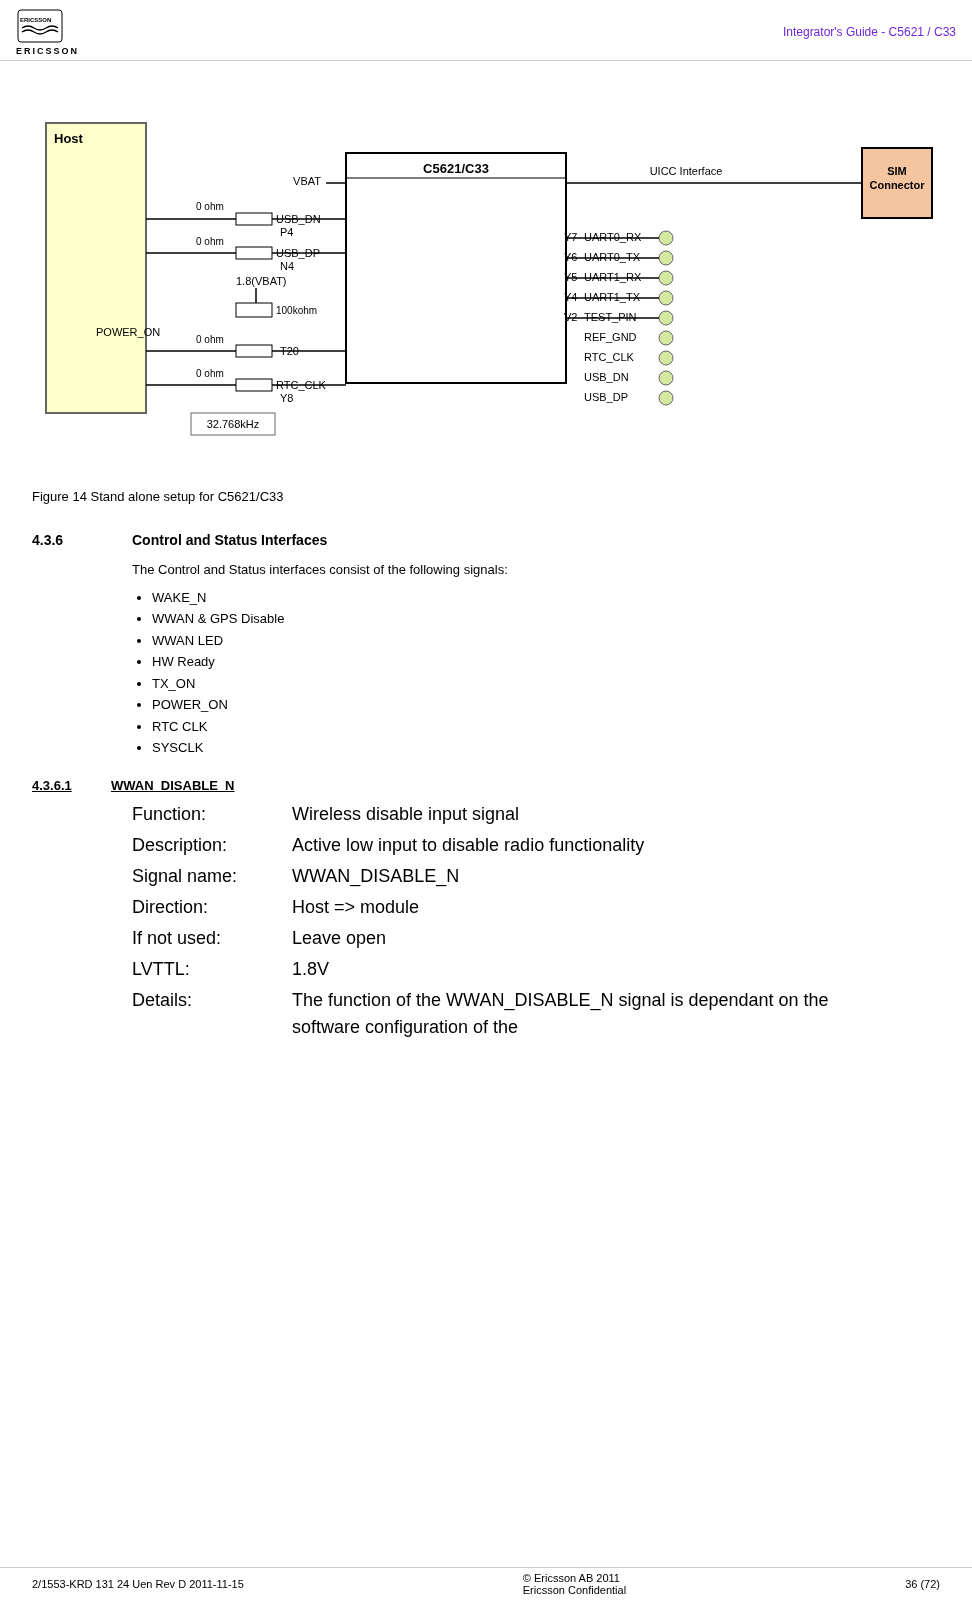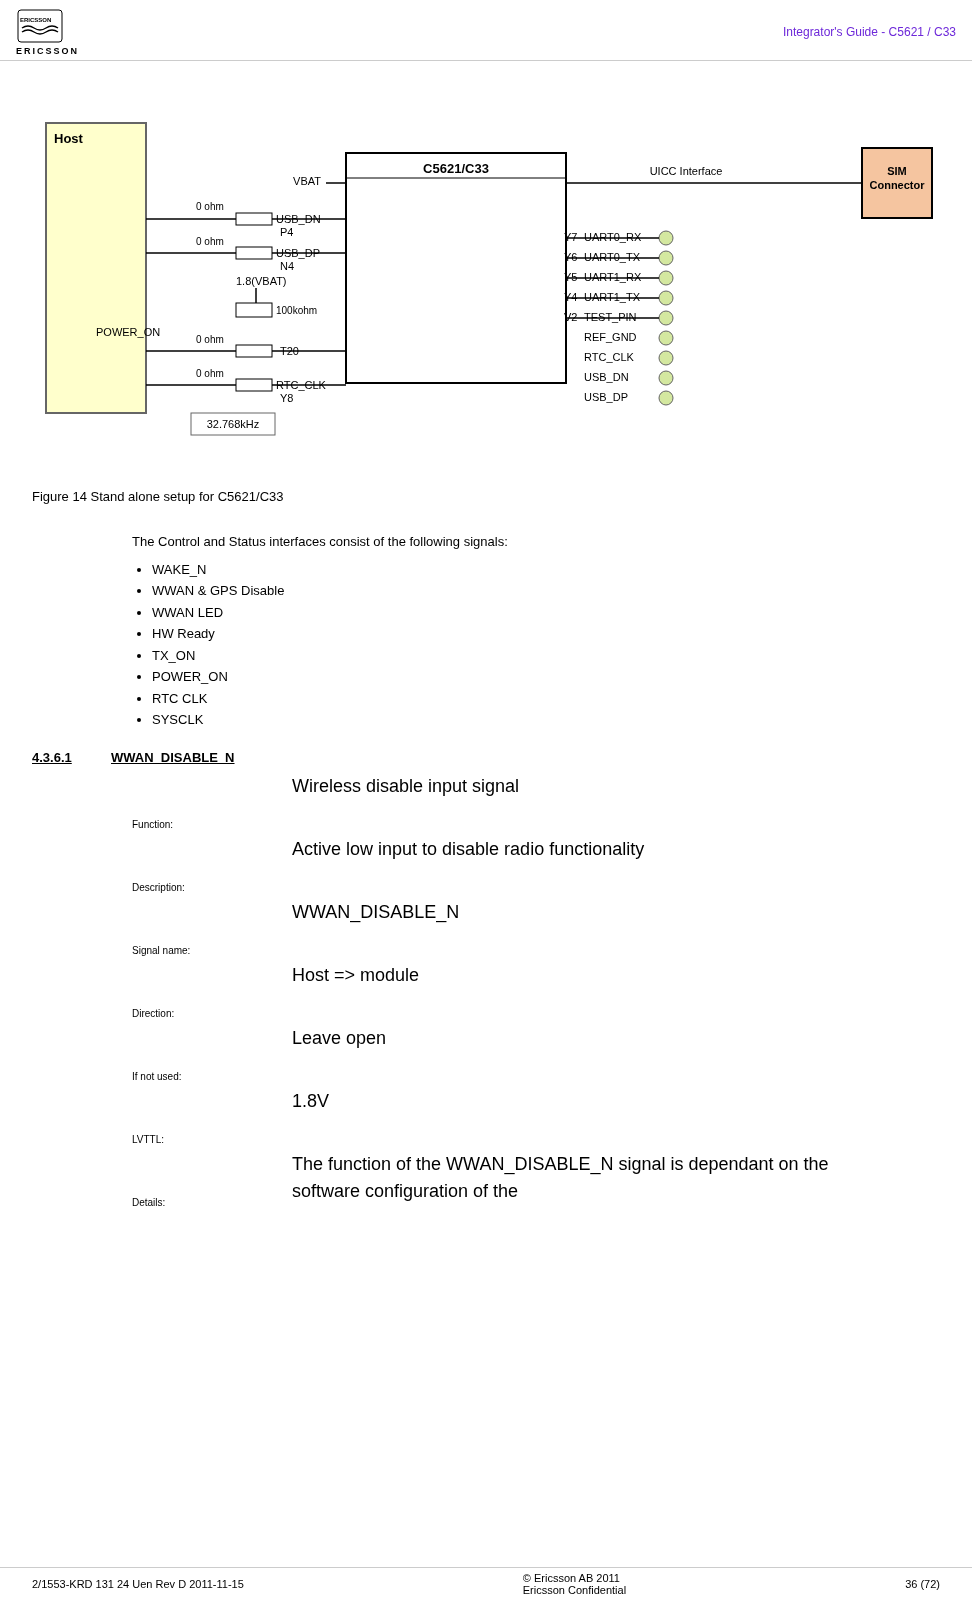--- a/index.html
+++ b/index.html
@@ -130,22 +130,21 @@
       width: 740px;
     }
     .def-row {
       display: flex;
       margin: 4px 0;
       font-size: 13px;
       line-height: 1.5;
     }
     .def-label {
       min-width: 160px;
-      font-size: 10px;
-      margin-top: 44px;
+      font-size: 18px;
     }
     .def-value {
       font-size: 18px;
       flex: 1;
     }
 
     
     .page-footer {
       position: absolute;
       bottom: 10px;
@@ -283,20 +282,24 @@
       <circle cx="630" cy="285" r="7" fill="#d4e8a0" stroke="#666" stroke-width="1"></circle>
 
       <text x="548" y="308" font-size="11">USB_DP</text>
       <circle cx="630" cy="305" r="7" fill="#d4e8a0" stroke="#666" stroke-width="1"></circle>
 
     </svg>
   </div>
 
   <div class="figure-caption">Figure 14 Stand alone setup for C5621/C33</div>
 
+  <div class="section-heading">
+    <span class="section-num">4.3.6</span>
+    <span class="section-title">Control and Status Interfaces</span>
+  </div>
 
   <div class="body-text">The Control and Status interfaces consist of the following signals:</div>
 
   <ul class="bullet-list">
     <li>WAKE_N</li>
     <li>WWAN &amp; GPS Disable</li>
     <li>WWAN LED</li>
     <li>HW Ready</li>
     <li>TX_ON</li>
     <li>POWER_ON</li>

